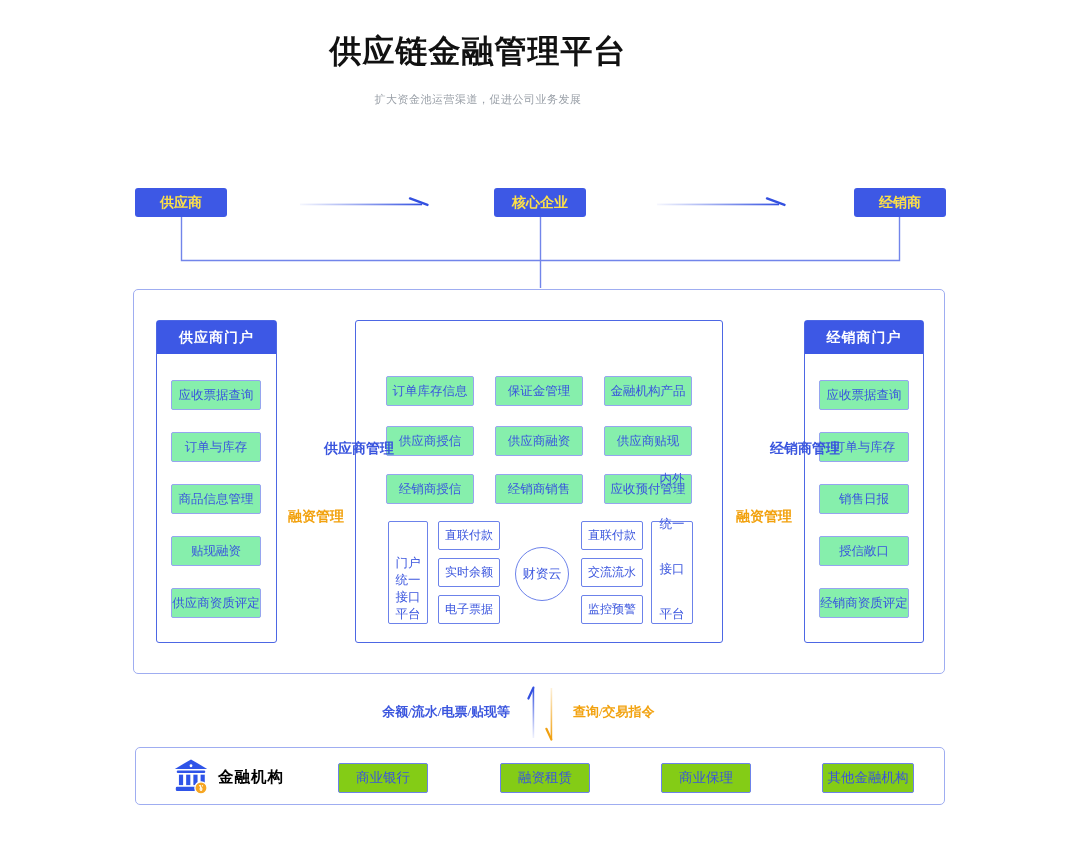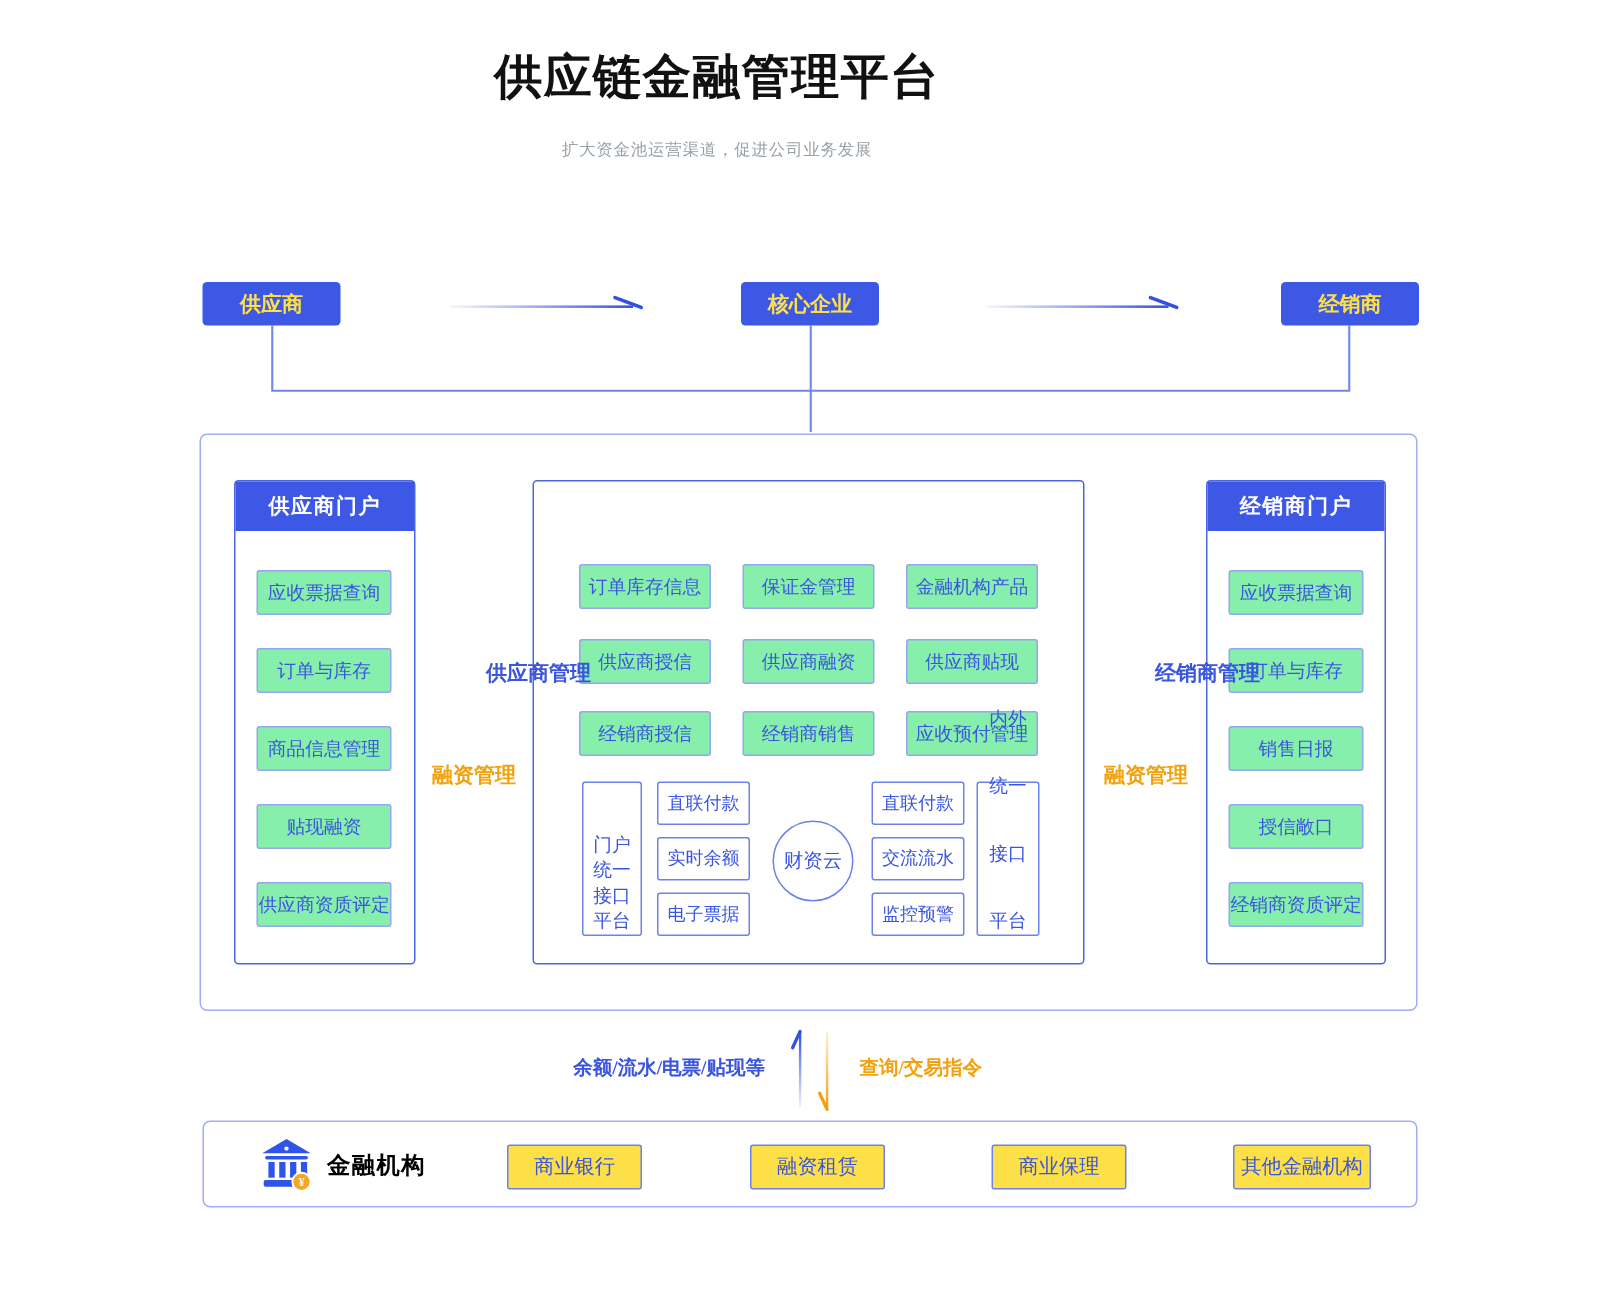--- a/index.html
+++ b/index.html
@@ -31,21 +31,21 @@
         color:#3a55de;font-size:12.5px;display:flex;flex-direction:column;align-items:center;justify-content:flex-end;box-sizing:border-box;}
   .circle{position:absolute;width:52px;height:52px;border:1px solid #6c82ea;border-radius:50%;background:#ffffff;
         color:#3a55de;font-size:13px;display:flex;align-items:center;justify-content:center;}
   
   .gap-label-blue{position:absolute;text-align:left;font-size:14px;font-weight:600;color:#3a55de;white-space:nowrap;padding-left:48px;}
   .gap-label-orange{position:absolute;text-align:center;font-size:14px;font-weight:600;color:#f2a20f;white-space:nowrap;}
   
   .flow-label-blue{position:absolute;font-size:13px;font-weight:600;color:#3a55de;white-space:nowrap;}
   .flow-label-orange{position:absolute;font-size:13px;font-weight:600;color:#f2a20f;white-space:nowrap;}
   
-  .inst-chip{position:absolute;top:15px;width:90px;height:30px;background:#fde047;border:1px solid #6c82ea;border-radius:2px;
+  .inst-chip{position:absolute;top:15px;width:90px;height:30px;background:#84cc16;border:1px solid #6c82ea;border-radius:2px;
         color:#3a55de;font-size:13.5px;display:flex;align-items:center;justify-content:center;box-sizing:border-box;white-space:nowrap;}
   .inst-label{position:absolute;left:82px;top:19px;font-size:15.5px;font-weight:700;color:#000000;letter-spacing:1px;}
   svg.overlay{position:absolute;left:0;top:0;pointer-events:none;}
 </style>
 </head>
 <body>
 
 <div class="stage">
 
   <div class="abs page-title">供应链金融管理平台</div>

